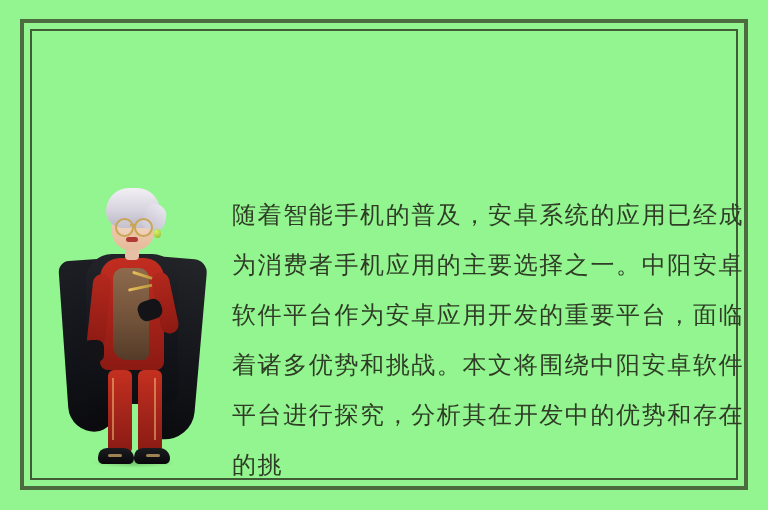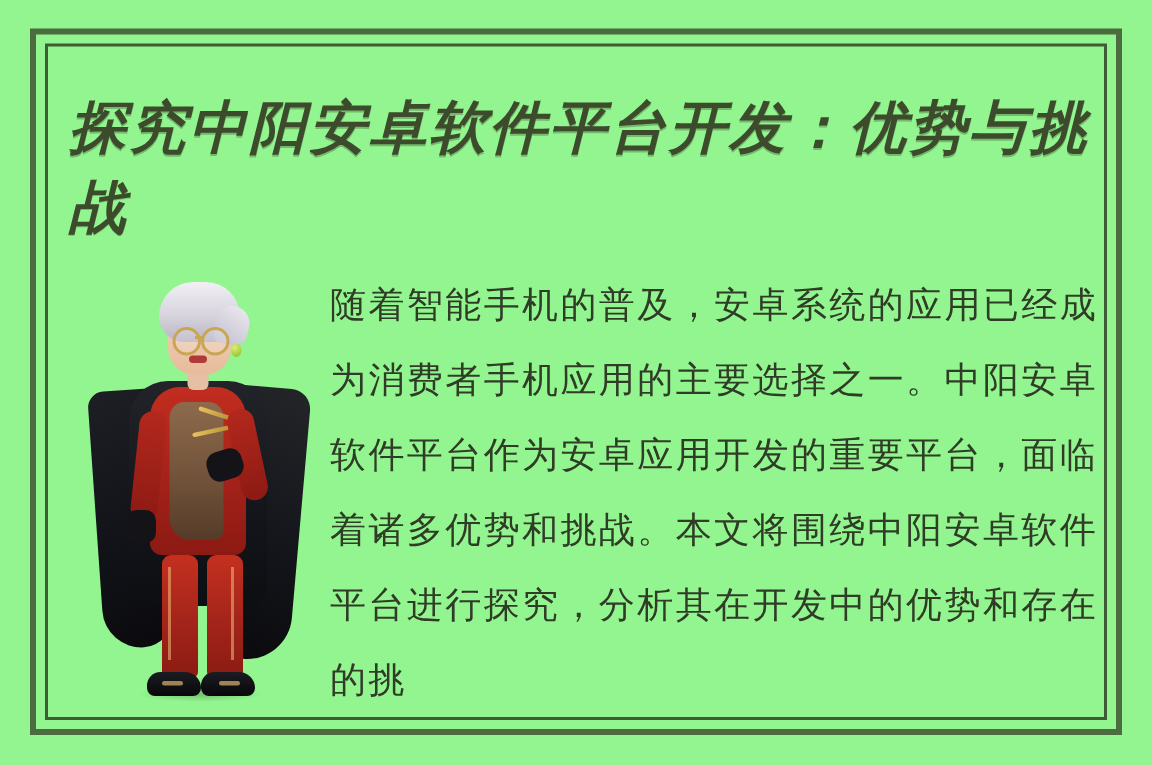--- a/index.html
+++ b/index.html
@@ -62,21 +62,21 @@
     white-space: pre-wrap;
   }
 
   
   #body-text {
     position: absolute;
     left: 220px;
     top: 178px;
     width: 512px;
     height: 312px;
-    margin: 0;
+    margin: 12px;
     font-family: "DejaVu Sans", sans-serif;
     font-size: 24px;
     line-height: 50px;
     letter-spacing: 1.5px;
     color: #2f3d27;
     text-align: justify;
     text-justify: inter-character;
     overflow: hidden;
   }
 
@@ -227,21 +227,20 @@
   }
 </style>
 </head>
 <body>
 
 <div id="card">
 
   <div class="frame-outer"></div>
   <div class="frame-inner"></div>
 
-  <h1 id="title">探究中阳安卓软件平台开发：优势与挑战</h1>
 
   <div id="illustration">
     <div class="shadow"></div>
     <div class="coat-left"></div>
     <div class="coat-right"></div>
     <div class="coat-body"></div>
 
     <div class="leg-left"></div>
     <div class="leg-right"></div>
     <div class="leg-seam l"></div>

